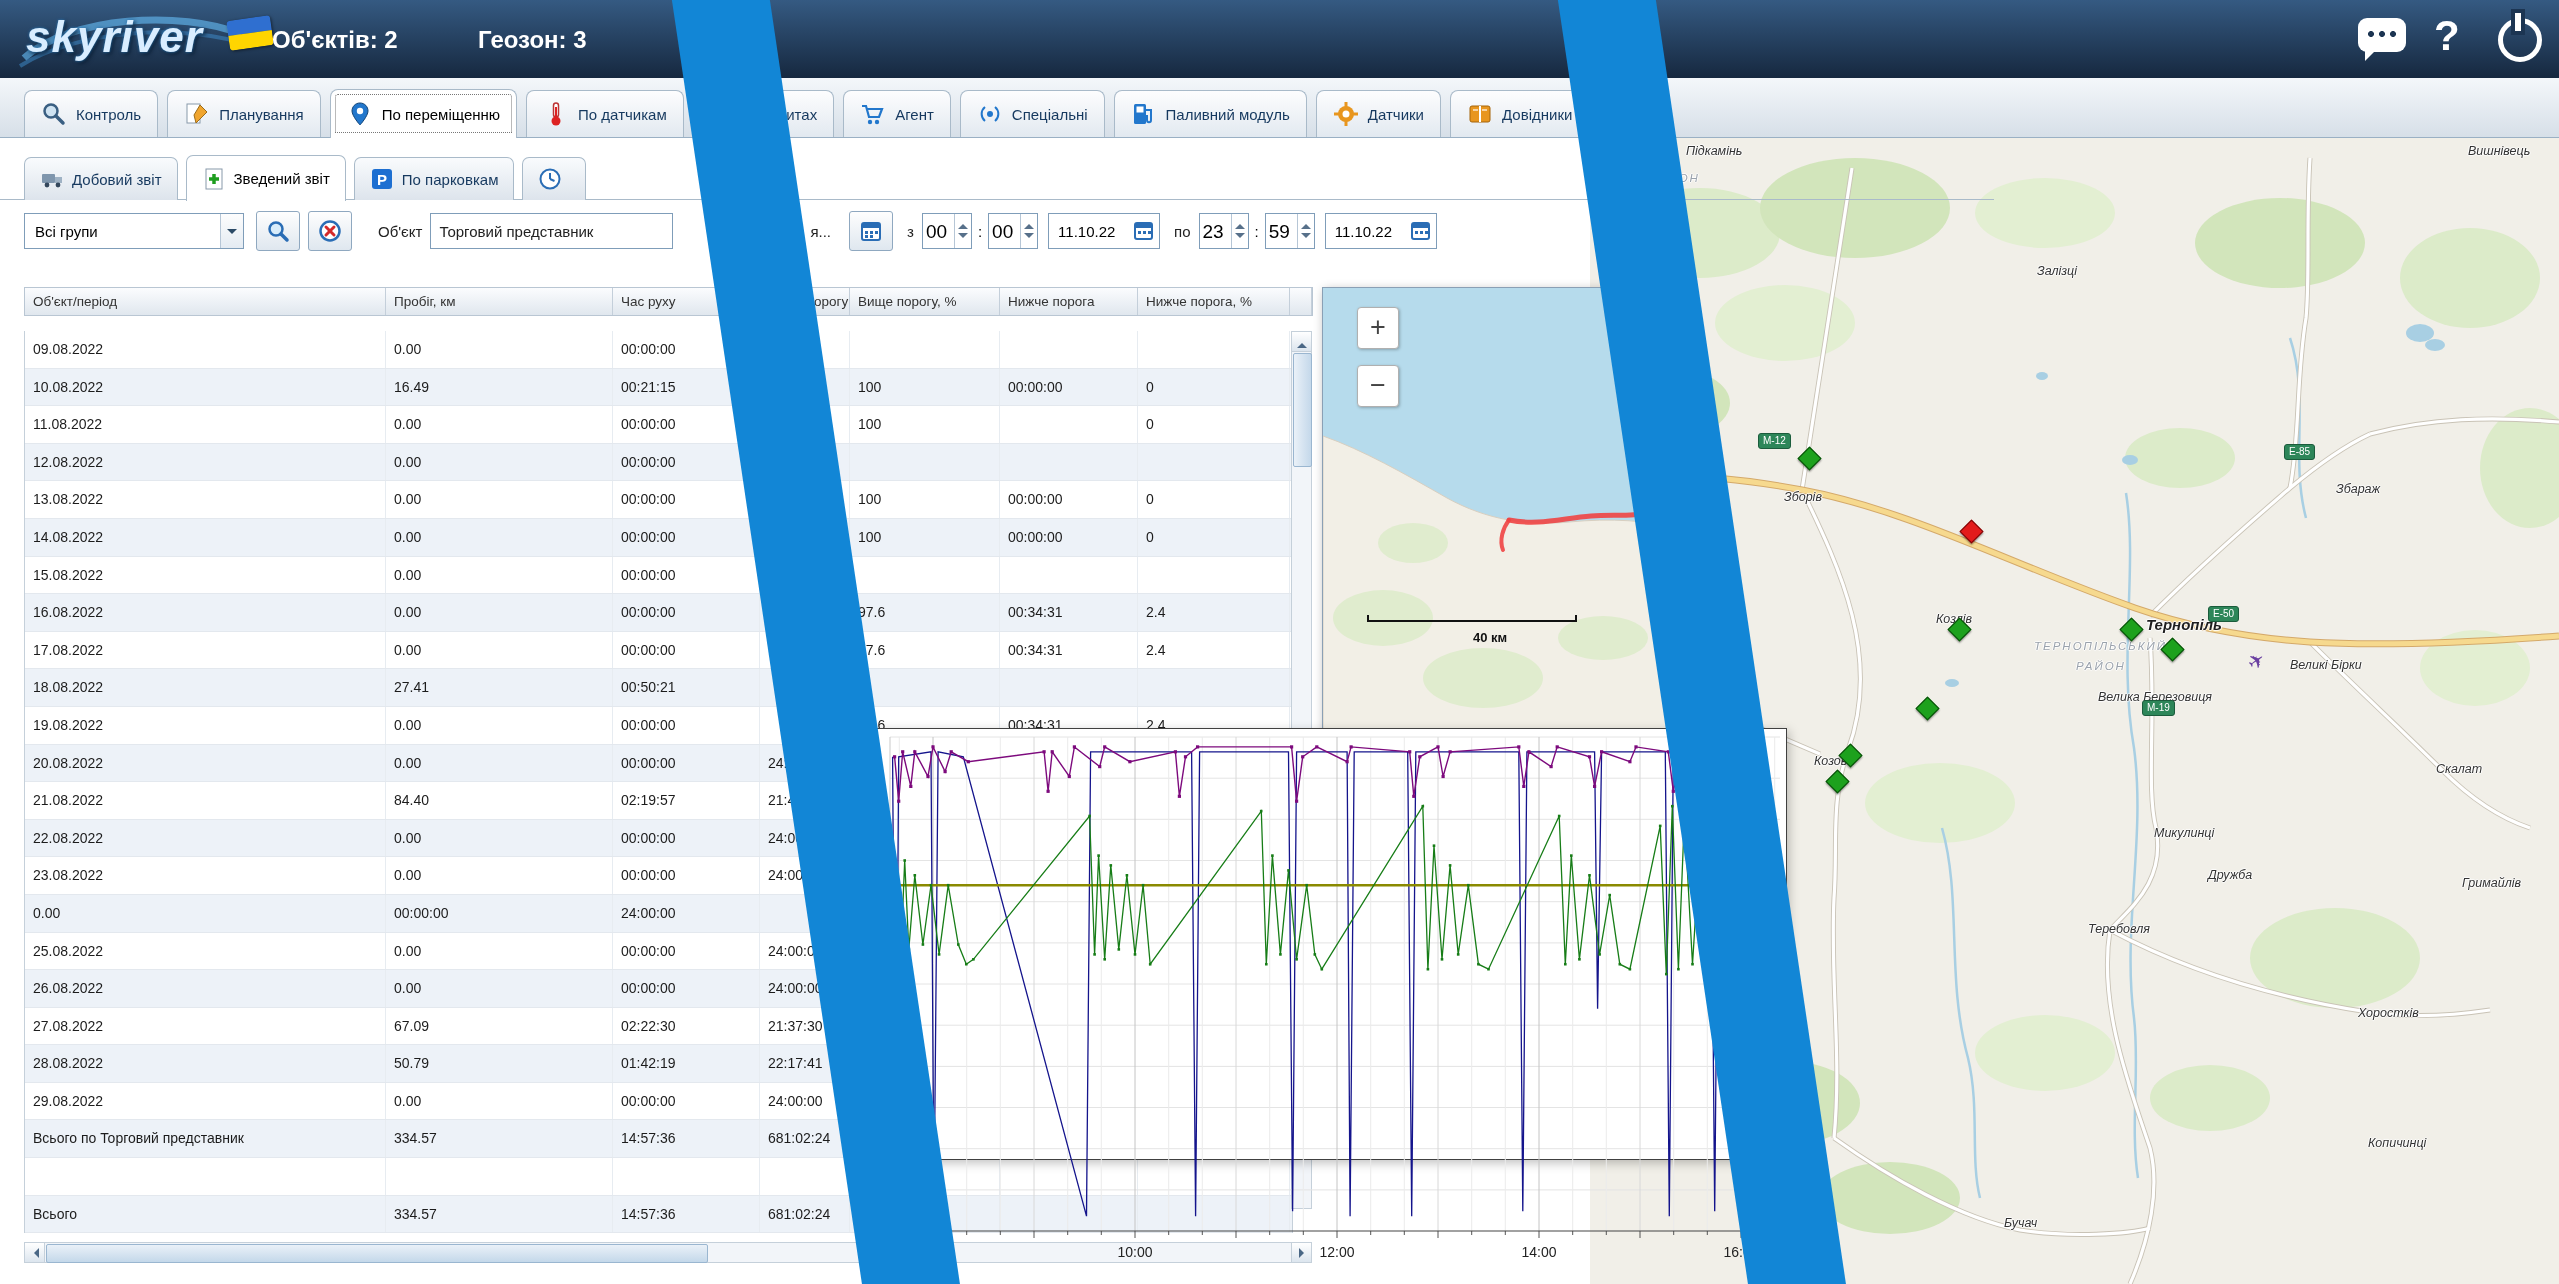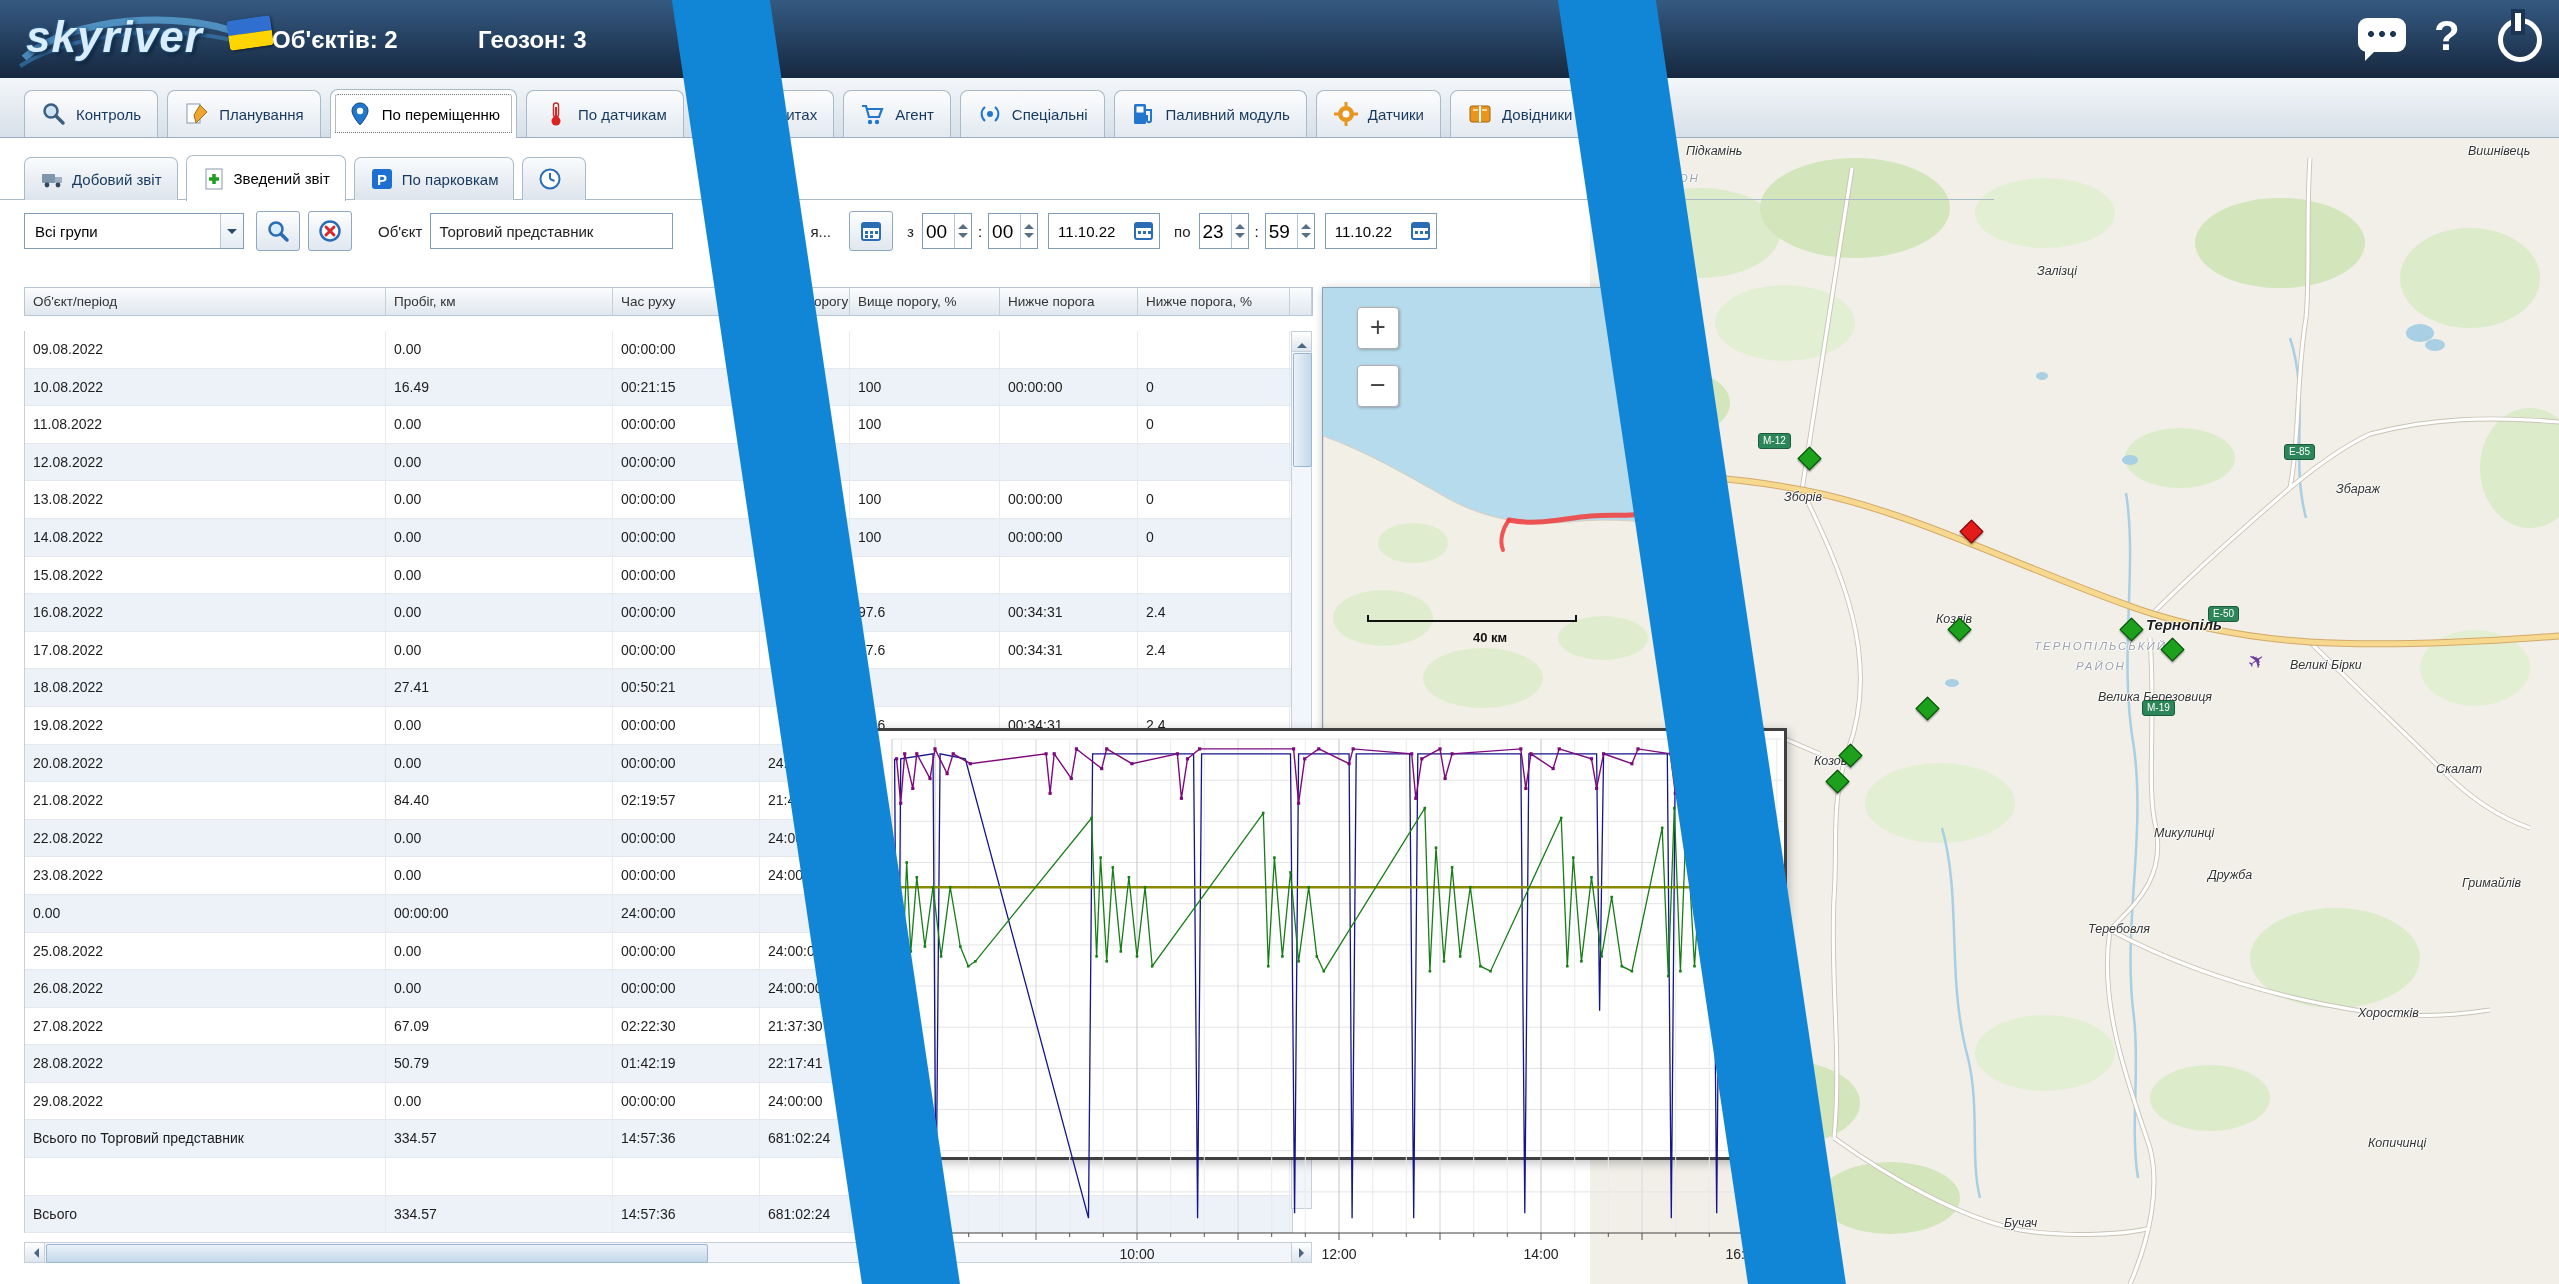--- a/index.html
+++ b/index.html
@@ -122,21 +122,21 @@
   #minimap{position:absolute;left:1322px;top:287px;width:360px;height:443px;background:#b6dbec;
        border:1px solid #8aa0b5;box-shadow:2px 3px 10px rgba(0,0,0,.3);z-index:20;overflow:hidden;}
   .zoombtn{position:absolute;left:34px;width:40px;height:40px;background:#fff;border:1px solid #b0b0b0;
        border-radius:4px;box-shadow:1px 1px 3px rgba(0,0,0,.25);font-size:27px;color:#444;
        text-align:center;line-height:38px;}
   #zin{top:19px;} #zout{top:77px;}
   #mscale-lb{position:absolute;left:150px;top:342px;font-size:13px;color:#111;font-weight:bold;}
 
   
   #chart{position:absolute;left:869px;top:728px;width:918px;height:432px;background:#fff;
-       border:3px solid #404040;box-shadow:2px 3px 10px rgba(0,0,0,.25);z-index:25;box-sizing:border-box;}
+       border:1px solid #404040;box-shadow:2px 3px 10px rgba(0,0,0,.25);z-index:25;box-sizing:border-box;}
 
   
   .stripe{position:absolute;top:-60px;width:98px;height:1430px;background:#1286d6;
        transform:skewX(8.42deg);transform-origin:0 0;z-index:60;}
   #stripe1{left:663px;} #stripe2{left:1549px;}
 </style>
 </head>
 <body>
 
 <div id="app">

